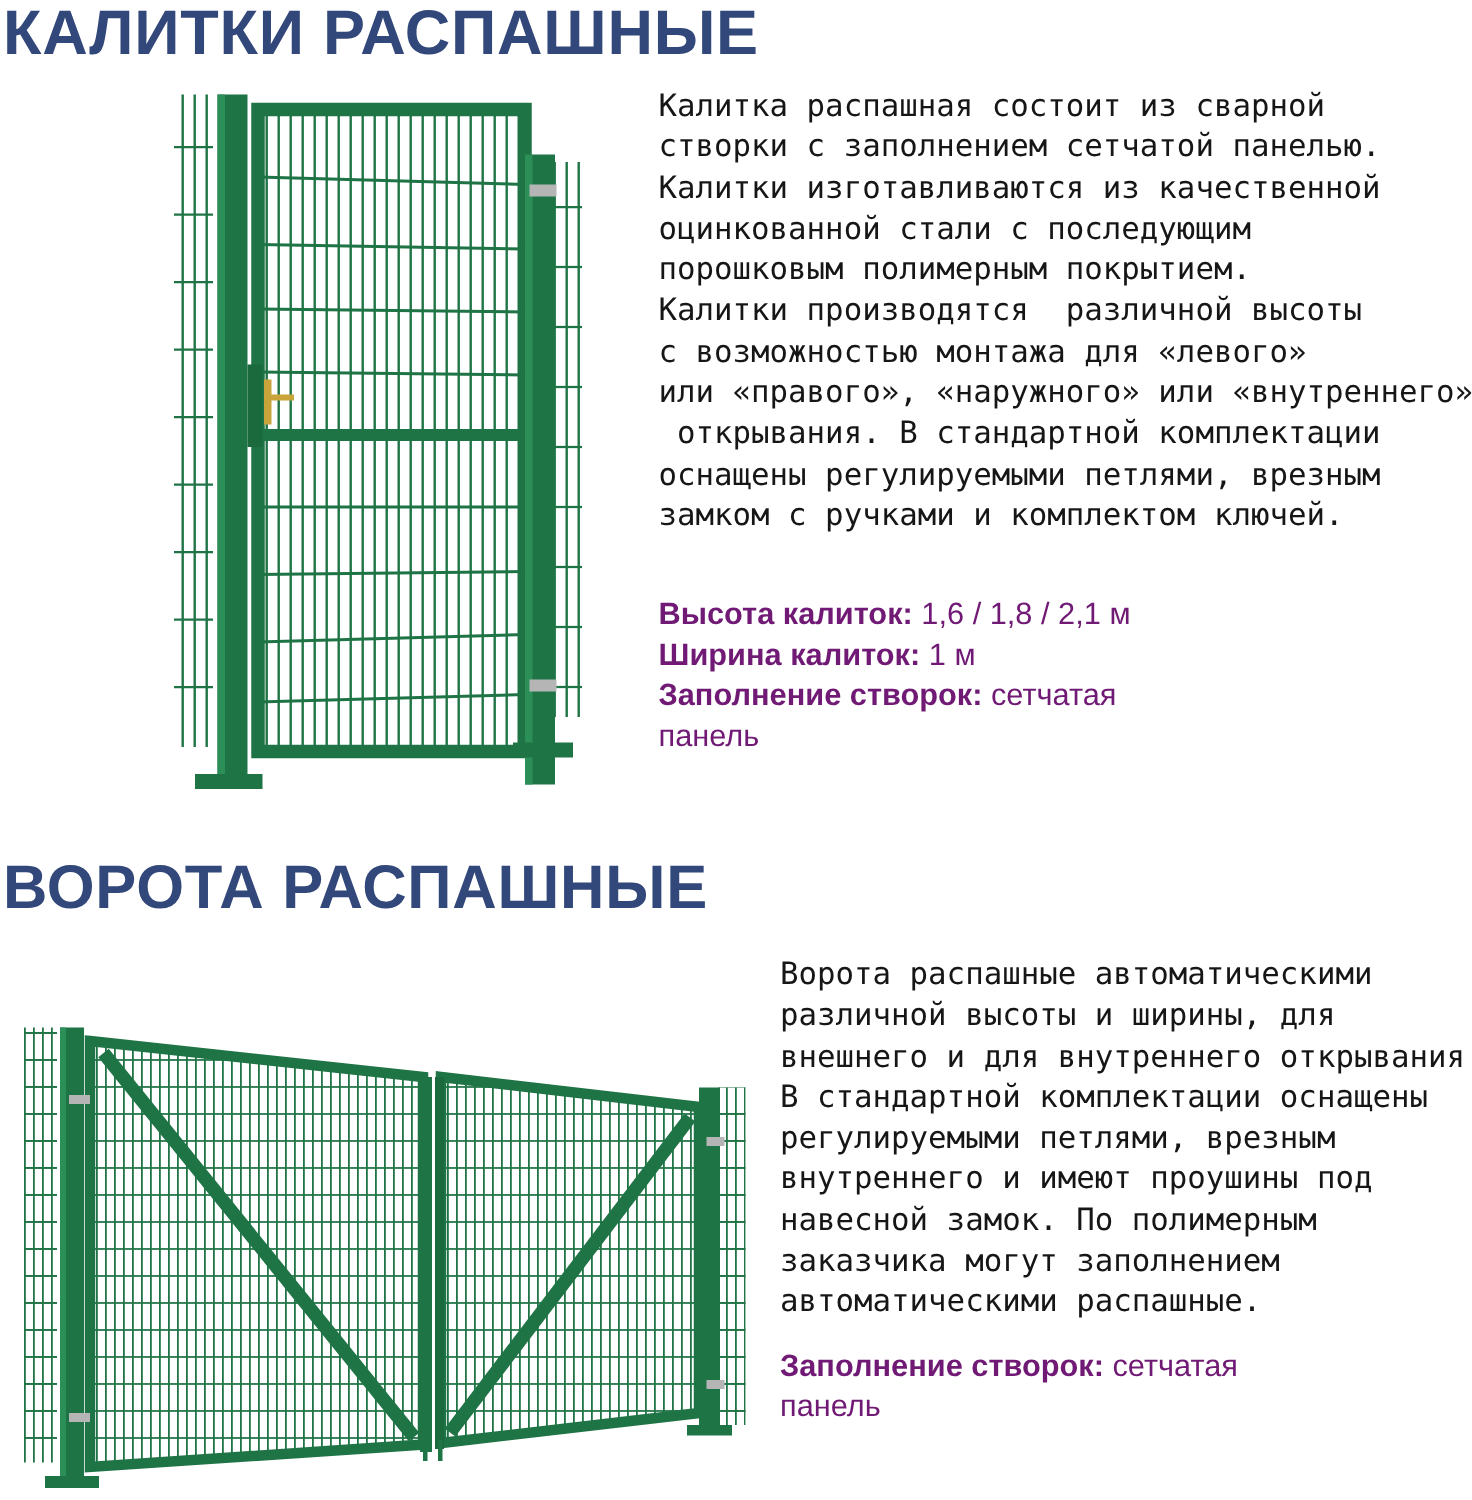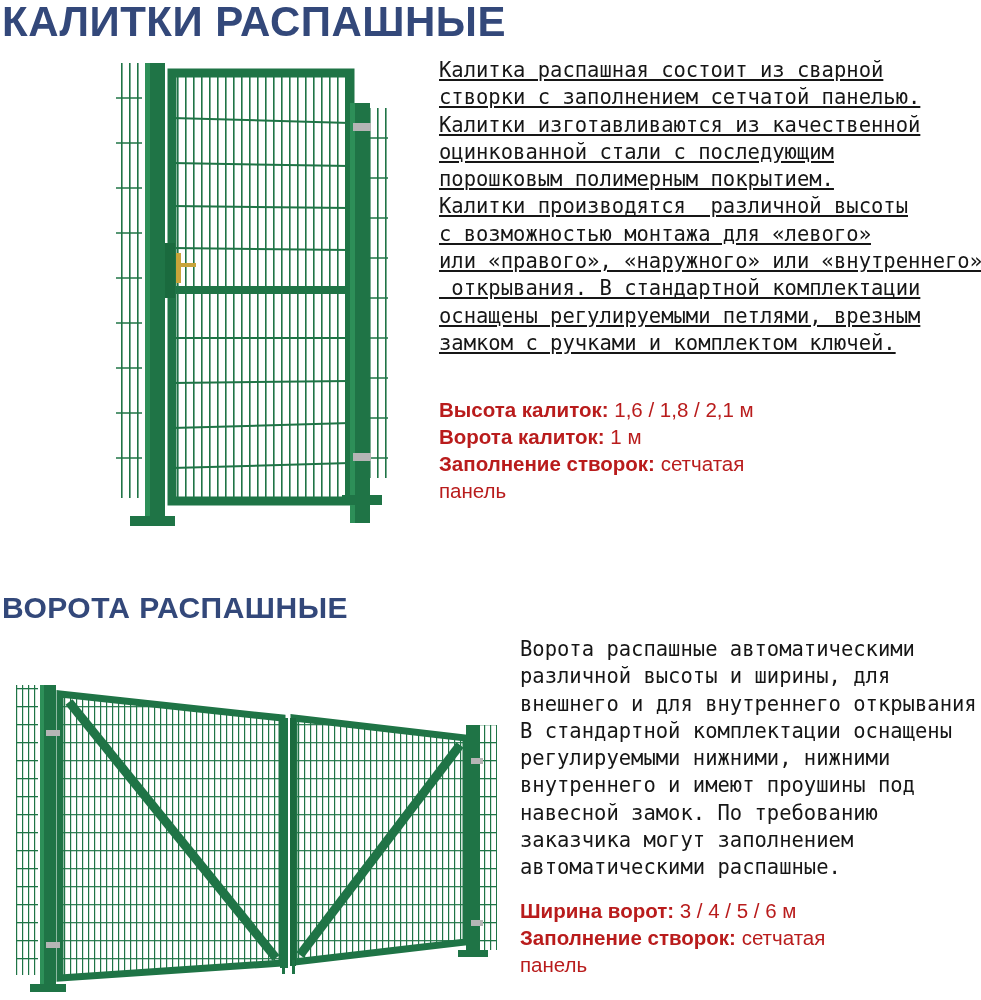--- a/index.html
+++ b/index.html
@@ -6,28 +6,28 @@
     body {
       width: 981px; height: 1000px; position: relative; overflow: hidden;
       font-family: "Liberation Sans", sans-serif; color: #1a1a1a;
     }
     .title {
       position: absolute; left: 2px; margin: 0;
       font-family: "Liberation Sans", sans-serif; font-weight: bold;
       color: #33487a; letter-spacing: 0.5px; line-height: 1; text-align: center;
     }
     #t1 { top: 1px; font-size: 42px; }
-    #t2 { top: 593px; font-size: 30px; }
+    #t2 { top: 571px; font-size: 41px; }
     .desc {
       position: absolute; margin: 0; font-size: 20.5px; line-height: 27.3px;
       white-space: pre; color: #161616;
     }
-    #d1 { left: 439px; top: 57px; text-decoration: underline; }
+    #d1 { left: 439px; top: 57px; }
     #d2 { left: 520px; top: 636px; }
-    .specs { position: absolute; font-size: 20.5px; line-height: 27px; color: #b91c1c; }
+    .specs { position: absolute; font-size: 20.5px; line-height: 27px; color: #701a75; }
     #s1 { left: 439px; top: 396px; }
     #s2 { left: 520px; top: 897px; }
     .spec-row { white-space: nowrap; }
     .spec-label { font-weight: bold; }
     .gate-img { position: absolute; }
     #img1 { left: 110px; top: 58px; width: 290px; height: 475px; }
     #img2 { left: 14px; top: 680px; width: 490px; height: 320px; }
   </style>
 </head>
 <body>
@@ -108,21 +108,21 @@
 <span>порошковым полимерным покрытием.</span>
 <span>Калитки производятся  различной высоты</span>
 <span>с возможностью монтажа для «левого»</span>
 <span>или «правого», «наружного» или «внутреннего»</span>
 <span> открывания. В стандартной комплектации</span>
 <span>оснащены регулируемыми петлями, врезным</span>
 <span>замком с ручками и комплектом ключей.</span></pre>
 
 <div class="specs" id="s1">
   <div class="spec-row"><span class="spec-label">Высота калиток:</span><span> 1,6 / 1,8 / 2,1 м</span></div>
-  <div class="spec-row"><span class="spec-label">Ворота калиток:</span><span> 1 м</span></div>
+  <div class="spec-row"><span class="spec-label">Ширина калиток:</span><span> 1 м</span></div>
   <div class="spec-row"><span class="spec-label">Заполнение створок:</span><span> сетчатая</span></div>
   <div class="spec-row"><span class="spec-label"></span><span>панель</span></div>
 </div>
 
 <h1 class="title" id="t2">ВОРОТА РАСПАШНЫЕ</h1>
 
 <svg class="gate-img" id="img2" viewBox="0 0 490 320">
   <defs>
     <pattern id="meshV2" width="6" height="320" patternUnits="userSpaceOnUse">
       <rect x="2" y="0" width="1.2" height="320" fill="#1f7446"></rect>
@@ -162,23 +162,22 @@
   <rect x="32" y="50" width="14" height="6" fill="#b5b5b5"></rect>
   <rect x="32" y="262" width="14" height="6" fill="#b5b5b5"></rect>
   <rect x="457" y="78" width="12" height="6" fill="#b5b5b5"></rect>
   <rect x="457" y="240" width="12" height="6" fill="#b5b5b5"></rect>
 </svg>
 
 <pre class="desc" id="d2"><span>Ворота распашные автоматическими</span>
 <span>различной высоты и ширины, для</span>
 <span>внешнего и для внутреннего открывания.</span>
 <span>В стандартной комплектации оснащены</span>
-<span>регулируемыми нижними, нижними</span>
+<span>регулируемыми петлями, врезным</span>
 <span>внутреннего и имеют проушины под</span>
-<span>навесной замок. По требованию</span>
+<span>навесной замок. По полимерным</span>
 <span>заказчика могут заполнением</span>
 <span>автоматическими распашные.</span></pre>
 
 <div class="specs" id="s2">
-  <div class="spec-row"><span class="spec-label">Ширина ворот:</span><span> 3 / 4 / 5 / 6 м</span></div>
   <div class="spec-row"><span class="spec-label">Заполнение створок:</span><span> сетчатая</span></div>
   <div class="spec-row"><span class="spec-label"></span><span>панель</span></div>
 </div>
 
 </body></html>

